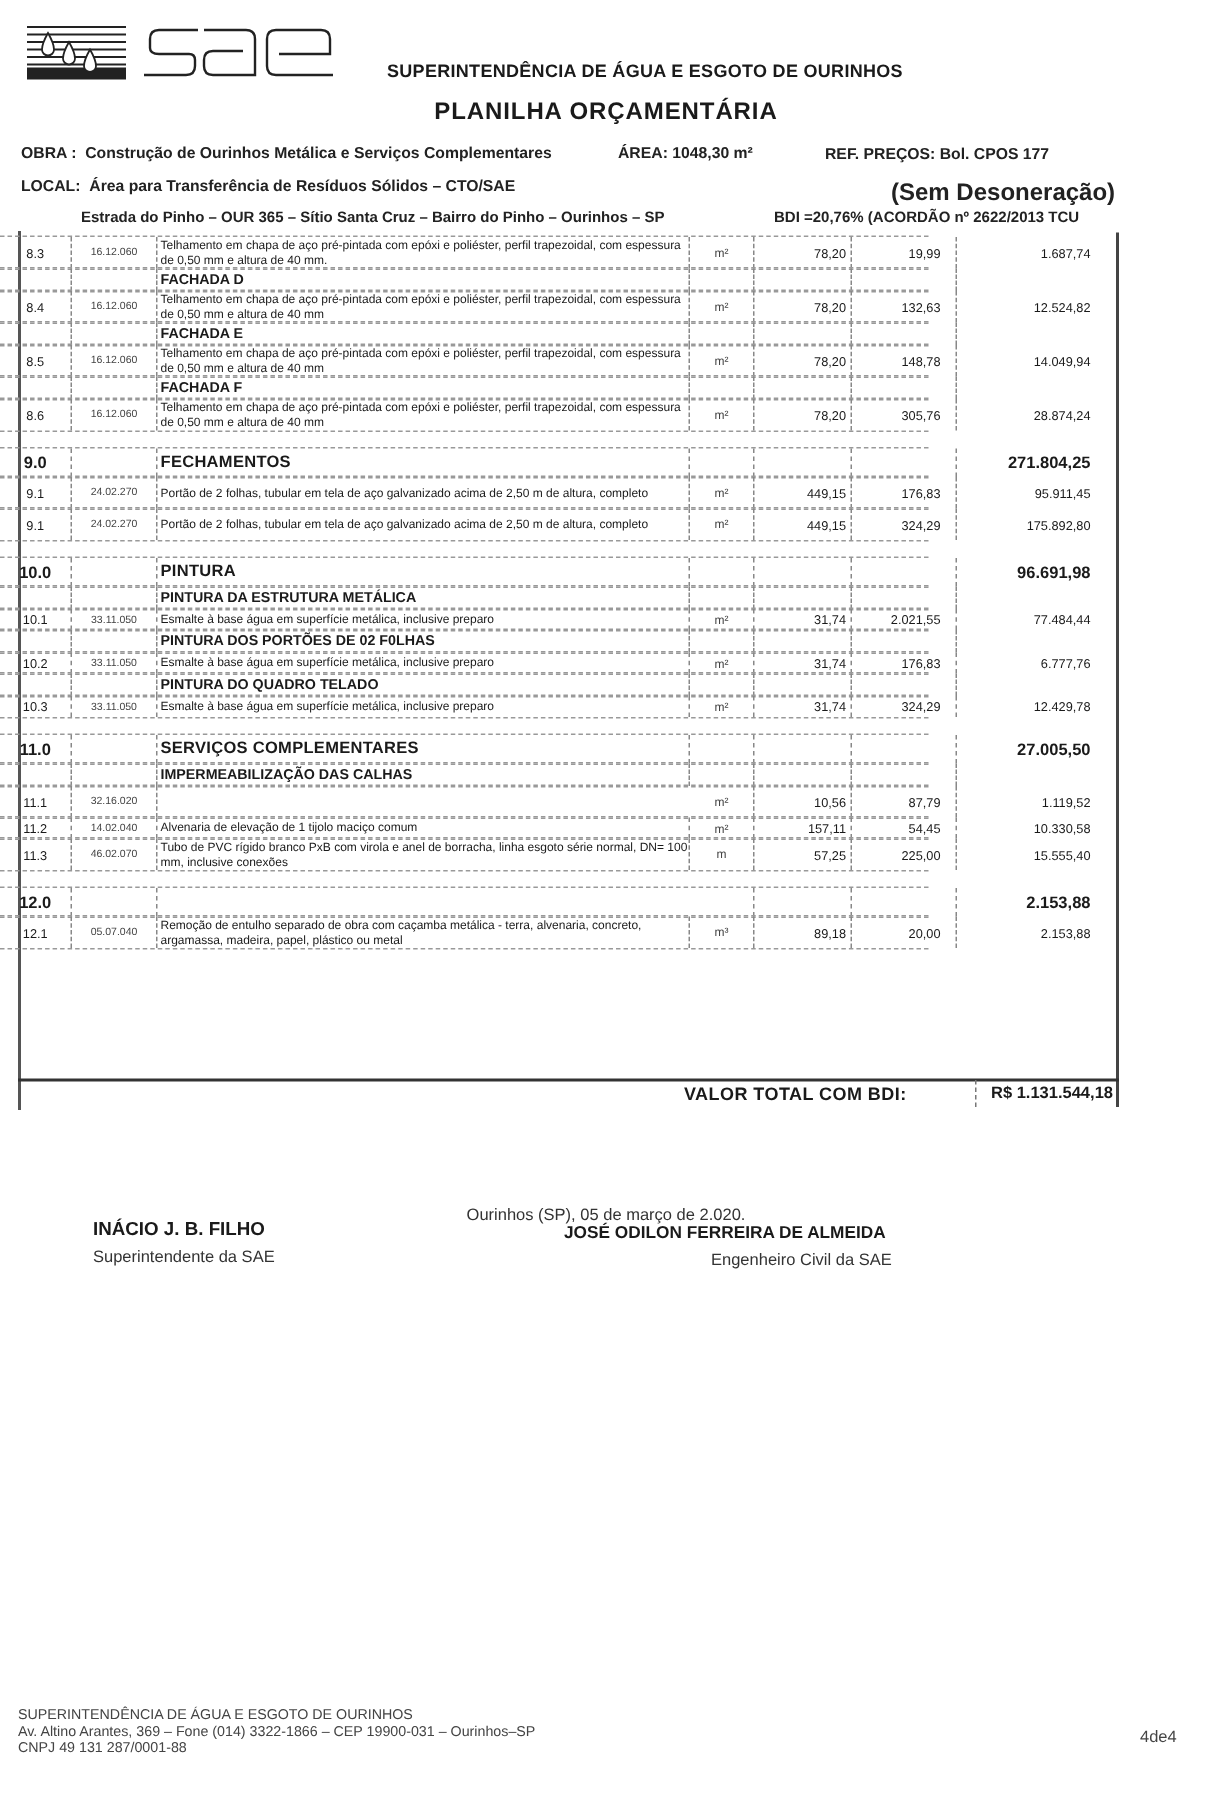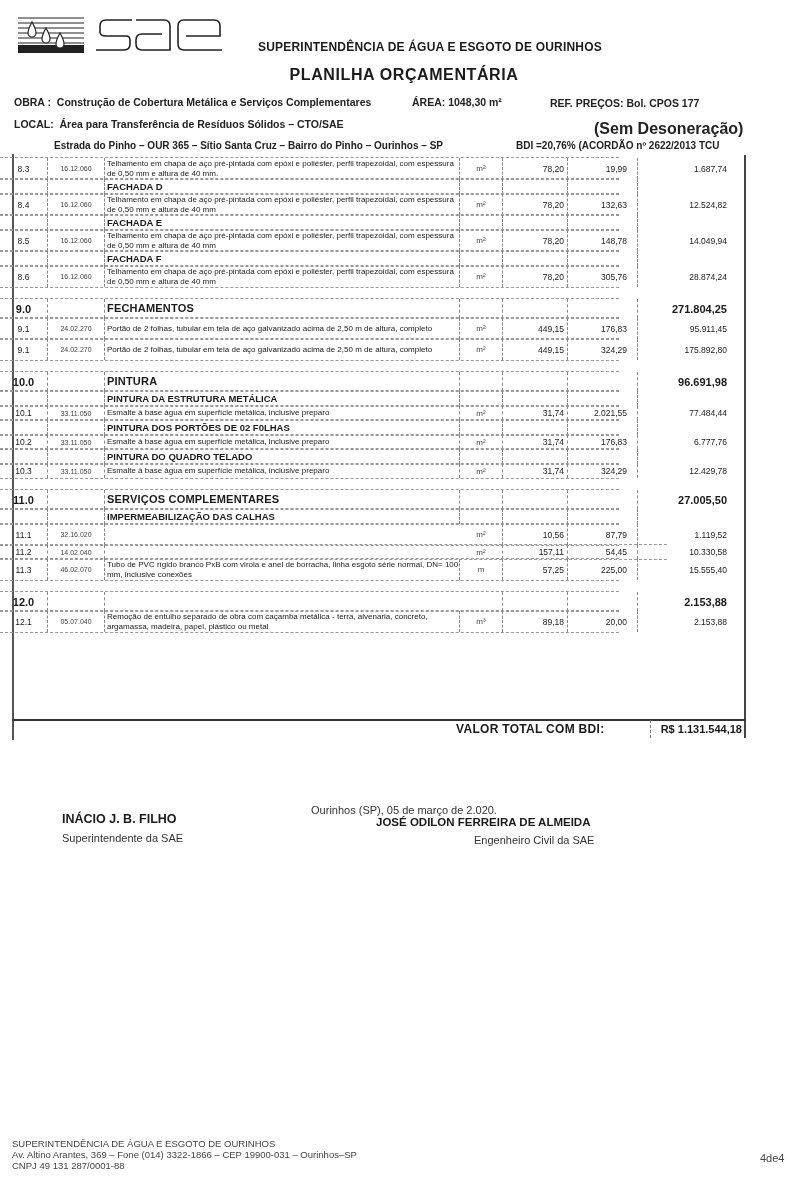--- a/index.html
+++ b/index.html
@@ -73,21 +73,21 @@
     <path d="M122 6 H150 Q156 6 156 12 V36 H128 Q122 36 122 30 V26 Q122 20 128 20 H148"></path>
     <path d="M208 36 H170 Q164 36 164 30 V12 Q164 6 170 6 H200 Q206 6 206 12 V22 H172"></path>
   </g>
 </svg>
 
 <div class="abs org-title">SUPERINTENDÊNCIA DE ÁGUA E ESGOTO DE OURINHOS</div>
 <div class="abs doc-title">PLANILHA ORÇAMENTÁRIA</div>
 
 <div class="abs meta meta-obra">
   <span>OBRA :</span>&nbsp;
-  <span>Construção de Cobertura Metálica e Serviços Complementares</span>
+  <span>Construção de Ourinhos Metálica e Serviços Complementares</span>
 </div>
 <div class="abs meta meta-area">ÁREA: 1048,30 m²</div>
 <div class="abs meta meta-ref">REF.  PREÇOS: Bol. CPOS 177</div>
 <div class="abs meta meta-local">
   <span>LOCAL:</span>&nbsp;
   <span>Área para Transferência de Resíduos Sólidos – CTO/SAE</span>
 </div>
 <div class="abs meta meta-deson">(Sem Desoneração)</div>
 <div class="abs meta meta-estrada">Estrada do Pinho – OUR 365 – Sítio Santa Cruz – Bairro do Pinho – Ourinhos – SP</div>
 <div class="abs meta meta-bdi">BDI =20,76% (ACORDÃO nº 2622/2013 TCU</div>
@@ -267,23 +267,24 @@
       <div class="cell c-total"></div>
     </div>
     <div class="row item" style="top: 523px; height: 21px;">
       <div class="cell c-item">11.1</div>
       <div class="cell c-code">32.16.020</div>
       <div class="cell c-unit">m²</div>
       <div class="cell c-qty">10,56</div>
       <div class="cell c-price">87,79</div>
       <div class="cell c-total">1.119,52</div>
     </div>
-    <div class="row item" style="top: 544px; height: 14px; padding-left: 48px;">
+    <div class="row item" style="top: 544px; height: 14px;">
       <div class="cell c-item">11.2</div>
       <div class="cell c-code">14.02.040</div>
+      <div class="cell c-desc">Alvenaria de elevação de 1 tijolo maciço comum</div>
       <div class="cell c-unit">m²</div>
       <div class="cell c-qty">157,11</div>
       <div class="cell c-price">54,45</div>
       <div class="cell c-total">10.330,58</div>
     </div>
     <div class="row item" style="top: 558px; height: 21px;">
       <div class="cell c-item">11.3</div>
       <div class="cell c-code">46.02.070</div>
       <div class="cell c-desc">Tubo de PVC rígido branco PxB com virola e anel de borracha, linha esgoto série normal, DN= 100 mm, inclusive conexões</div>
       <div class="cell c-unit">m</div>

